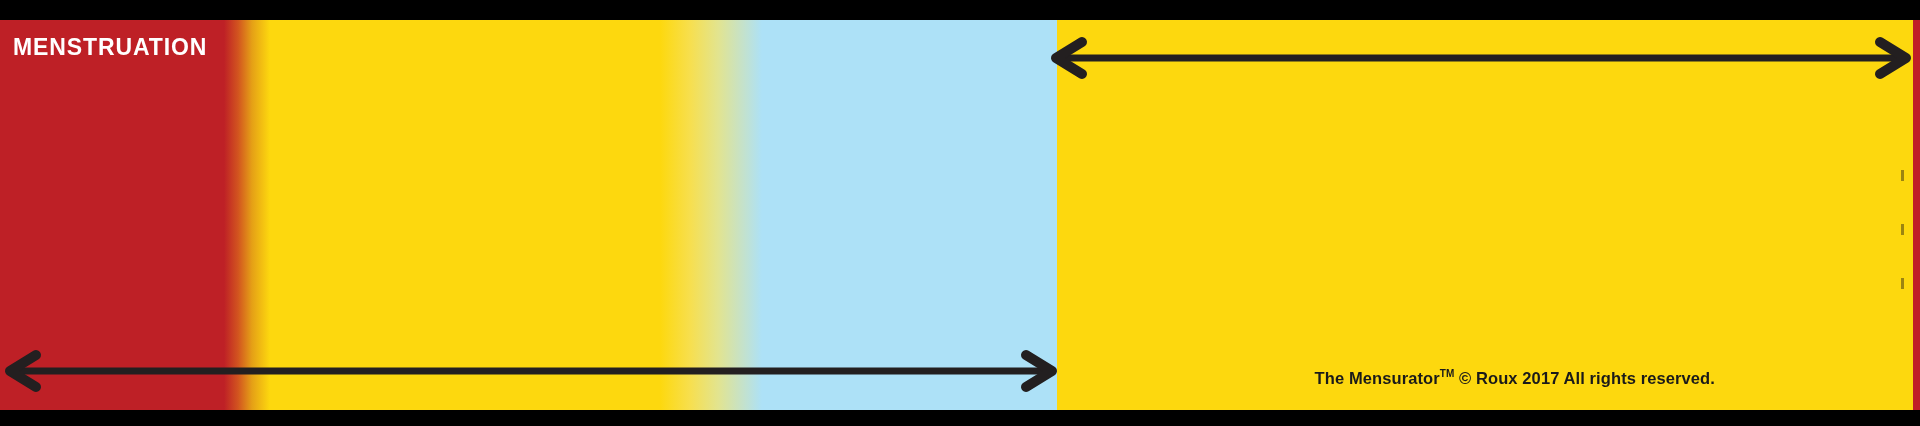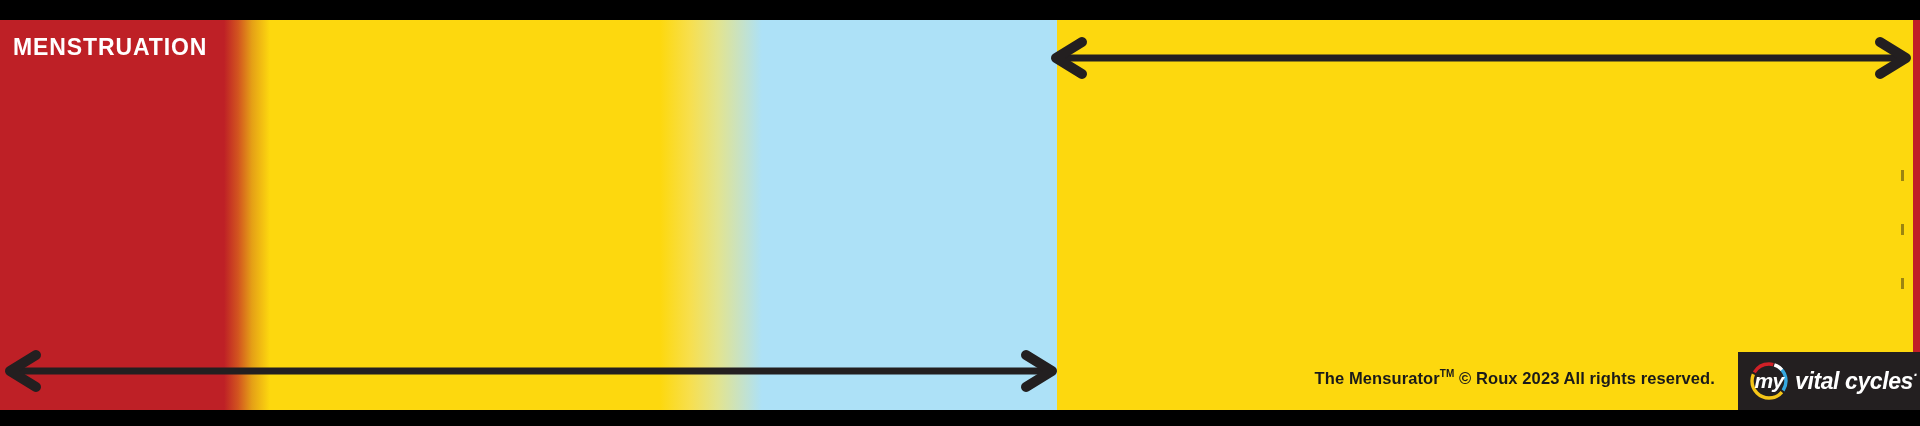--- a/index.html
+++ b/index.html
@@ -204,29 +204,17 @@
 
   <div class="arrow arrow-bottom">
     <svg viewBox="0 0 1058 40" preserveAspectRatio="none">
       <line x1="14" y1="20" x2="1044" y2="20" stroke="#231f20" stroke-width="7"></line>
       <polyline points="34,4 8,20 34,36" fill="none" stroke="#231f20" stroke-width="10" stroke-linecap="round" stroke-linejoin="round"></polyline>
       <polyline points="1024,4 1050,20 1024,36" fill="none" stroke="#231f20" stroke-width="10" stroke-linecap="round" stroke-linejoin="round"></polyline>
     </svg>
   </div>
 
   <div class="footer-credit">
-    <span>The Mensurator</span><span class="tm">TM</span><span> © Roux 2023 All rights reserved.</span>
-  </div>
-
-  <div class="brand-logo">
-    <div class="brand-ring-wrap">
-      <svg viewBox="0 0 44 44">
-        <circle cx="22" cy="22" r="17" fill="none" stroke="#35a8e0" stroke-width="3.4" stroke-dasharray="26 81" stroke-dashoffset="16"></circle>
-        <circle cx="22" cy="22" r="17" fill="none" stroke="#f5c518" stroke-width="3.4" stroke-dasharray="48 59" stroke-dashoffset="-12"></circle>
-        <circle cx="22" cy="22" r="17" fill="none" stroke="#cf2027" stroke-width="3.4" stroke-dasharray="22 85" stroke-dashoffset="-62"></circle>
-        <circle cx="22" cy="22" r="17" fill="none" stroke="#ffffff" stroke-width="3.4" stroke-dasharray="9 98" stroke-dashoffset="-85"></circle>
-      </svg>
-      <div class="brand-my">my</div>
-    </div>
-    <div class="brand-words"><span>vital cycles</span><span class="tick">·</span></div>
-  </div>
+    <span>The Mensurator</span><span class="tm">TM</span><span> © Roux 2017 All rights reserved.</span>
+  </div>
+
 
 </div>
 
 </body></html>

